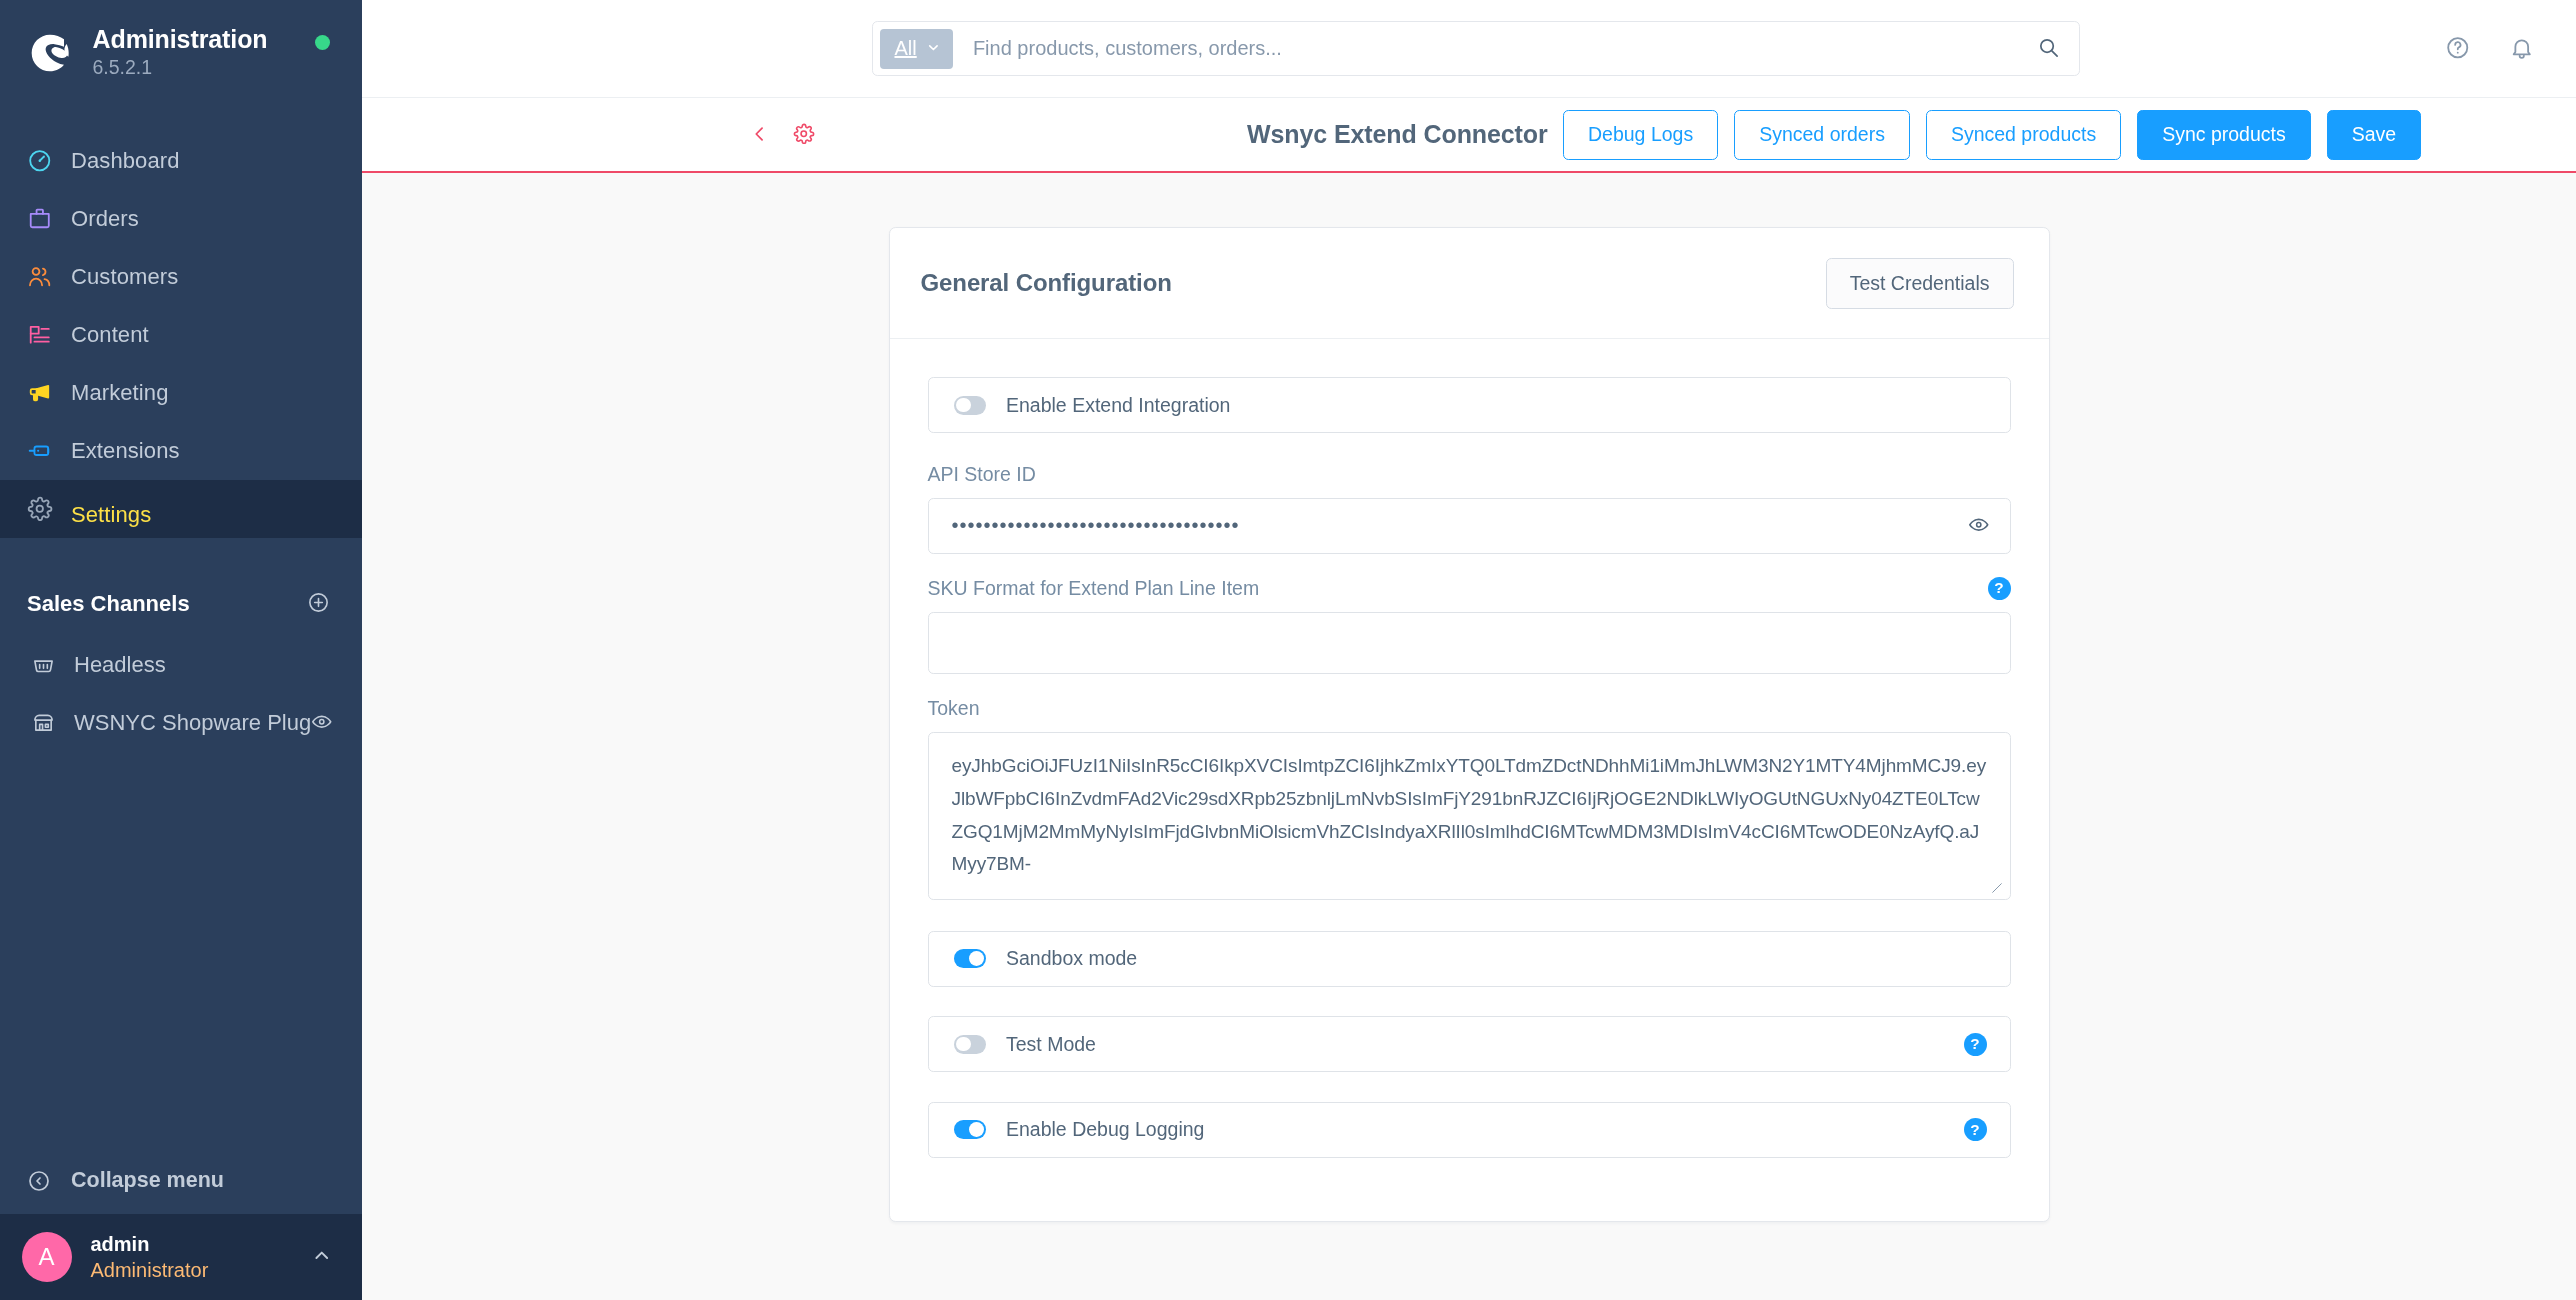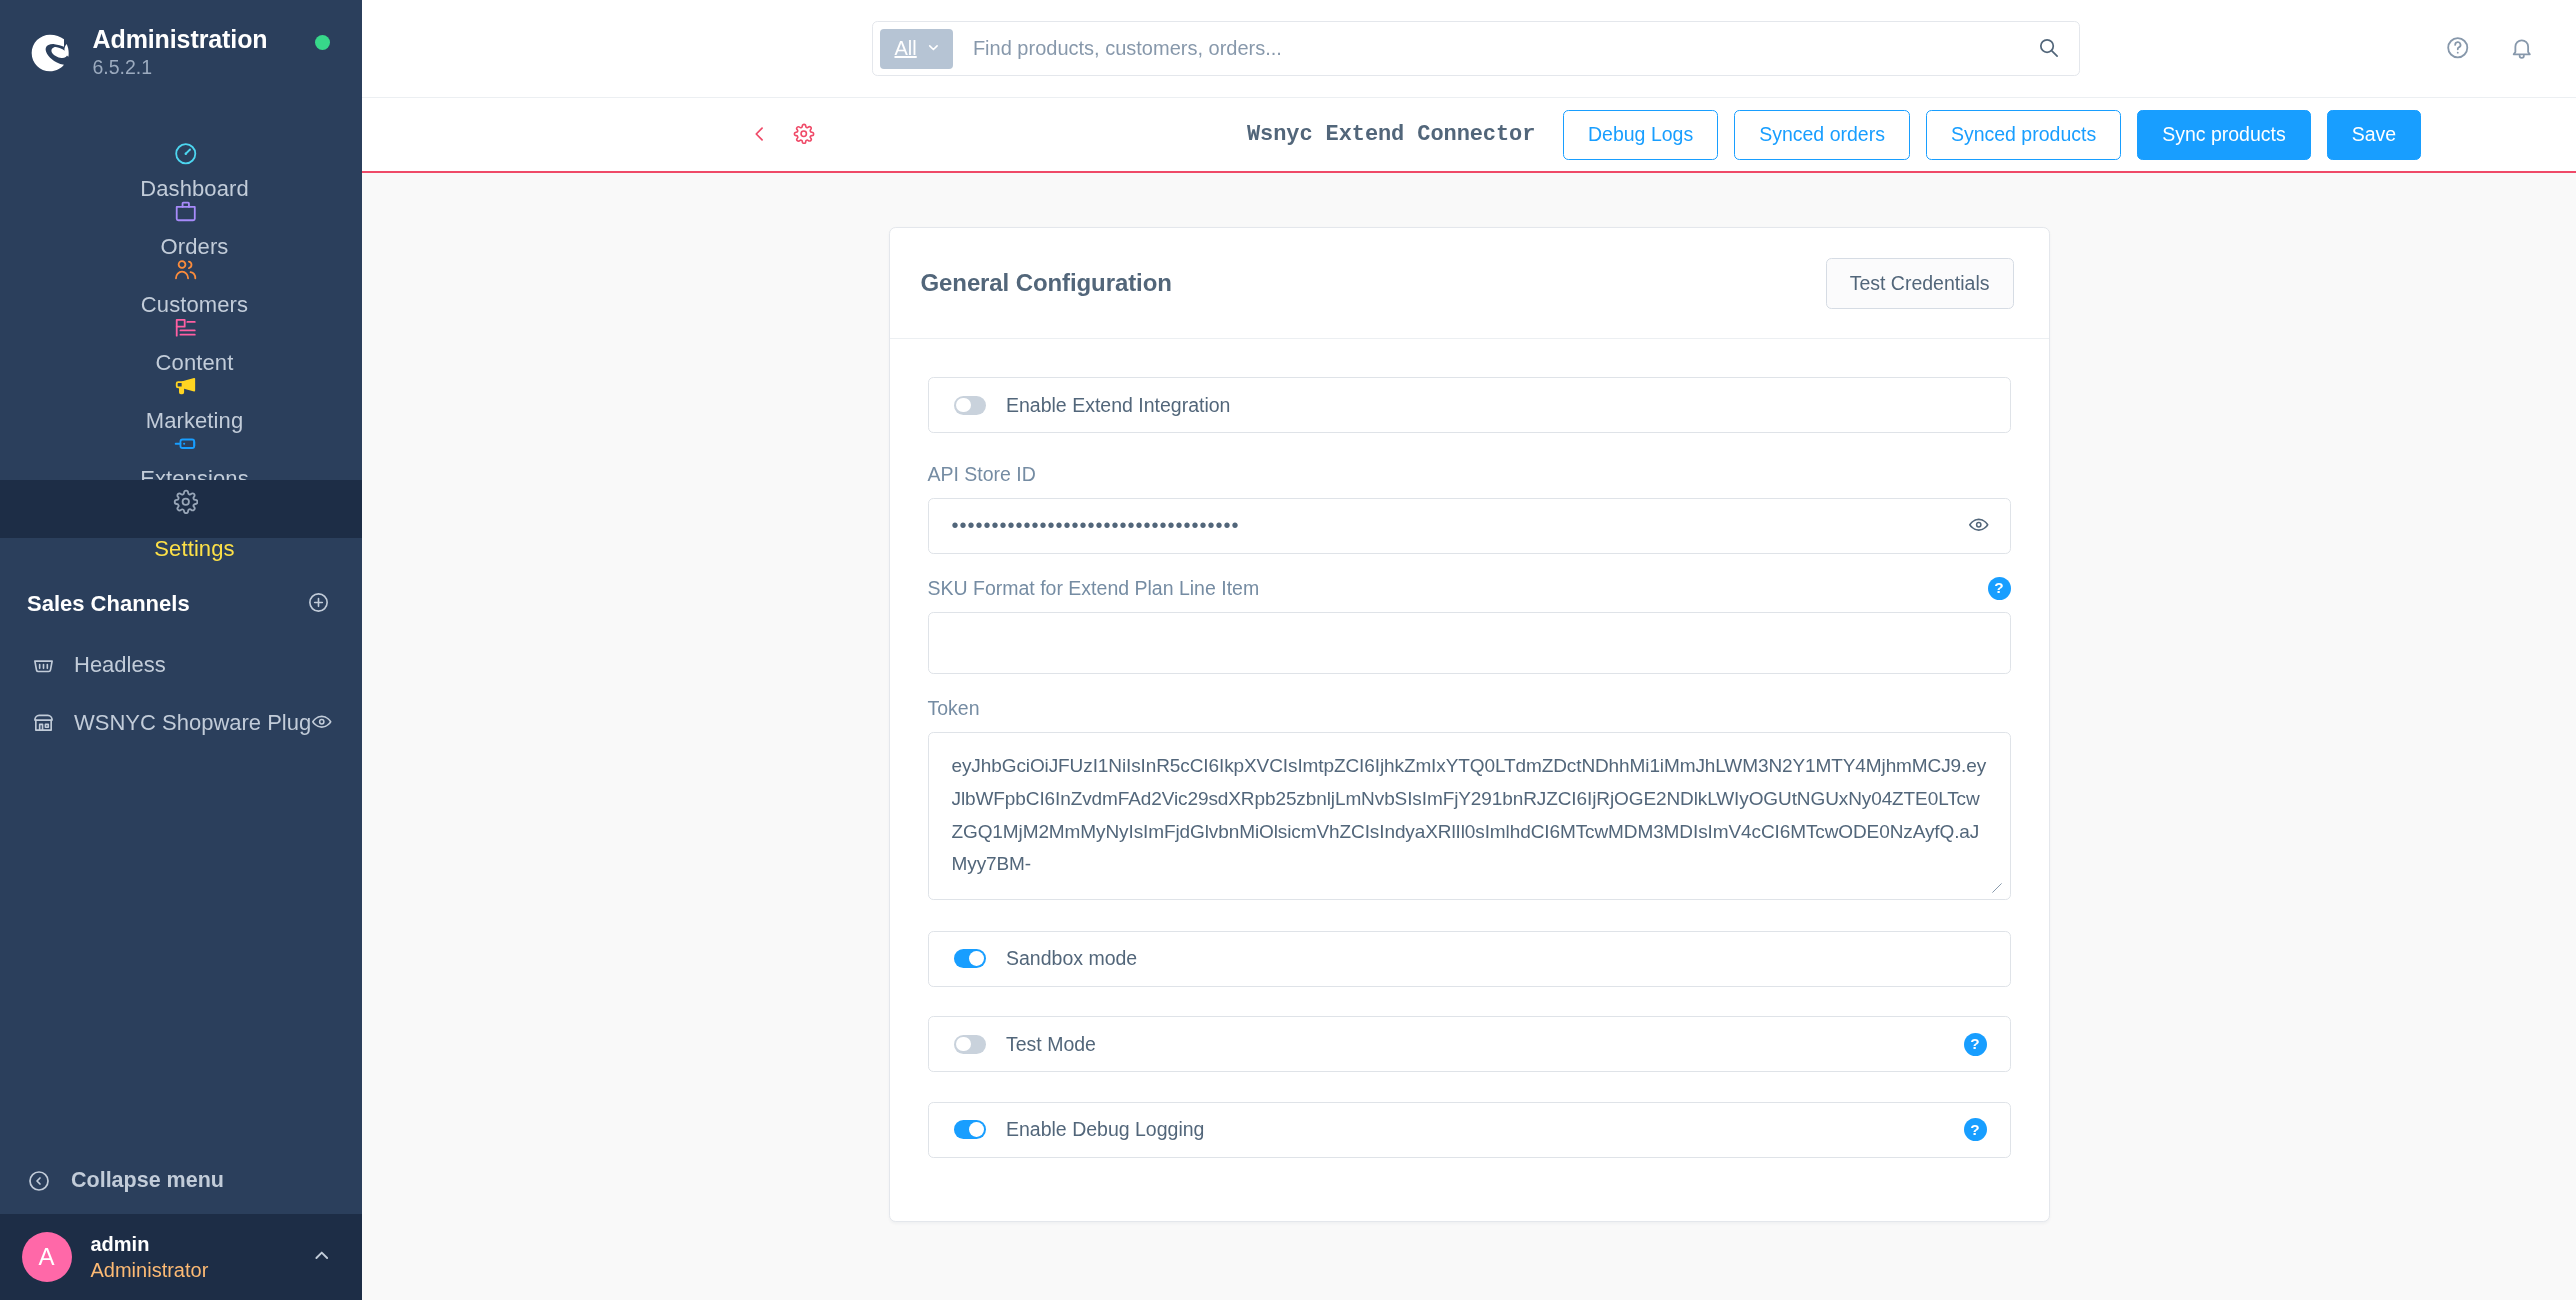--- a/index.html
+++ b/index.html
@@ -35,21 +35,20 @@
     background: #37d88a;
   }
 
   .sb-nav { padding-top: 25.5px; }
   .sb-item {
     display: flex; align-items: center;
     height: 58px;
     padding-left: 27px;
     cursor: pointer;
     position: relative;
-    flex-direction: column;
   }
   .sb-item.active { background: #1d2d46; }
   .sb-ico { width: 44px; flex: 0 0 44px; display: flex; align-items: center; justify-content: flex-start; }
   .sb-ico svg { display: block; }
   .sb-label { color: #c2ccd9; font-size: 22px; letter-spacing: 0.1px; }
   .sb-item.active .sb-label { color: #fde047; margin-top: 12px; }
 
   .sb-section {
     display: flex; align-items: center; justify-content: space-between;
     padding: 0 32px 0 27px;
@@ -143,23 +142,22 @@
     border-bottom: 2.7px solid #ef4a68;
     display: flex; align-items: center;
     padding: 0 0 0 388px;
     flex: 0 0 75px;
     position: relative;
   }
   .sb-back { position: absolute; left: 388px; display:flex; align-items:center; gap: 23px; }
   .sb-back-chev, .sb-back-gear { cursor: pointer; }
   .page-title {
     position: absolute; left: 885px;
-    font-size: 22px; font-weight: bold; color: #52667a;
+    font-size: 25px; font-weight: bold; color: #52667a;
     letter-spacing: -0.1px;
-    font-family: Liberation Mono, monospace;
   }
   .sb-actions {
     position: absolute; left: 1201px;
     display: flex; align-items: center; gap: 16px;
   }
   .btn {
     height: 50px; border-radius: 5.4px;
     font-size: 19.5px; font-family: "Liberation Sans", sans-serif;
     padding: 0 24px; cursor: pointer;
     display: flex; align-items: center; justify-content: center;

